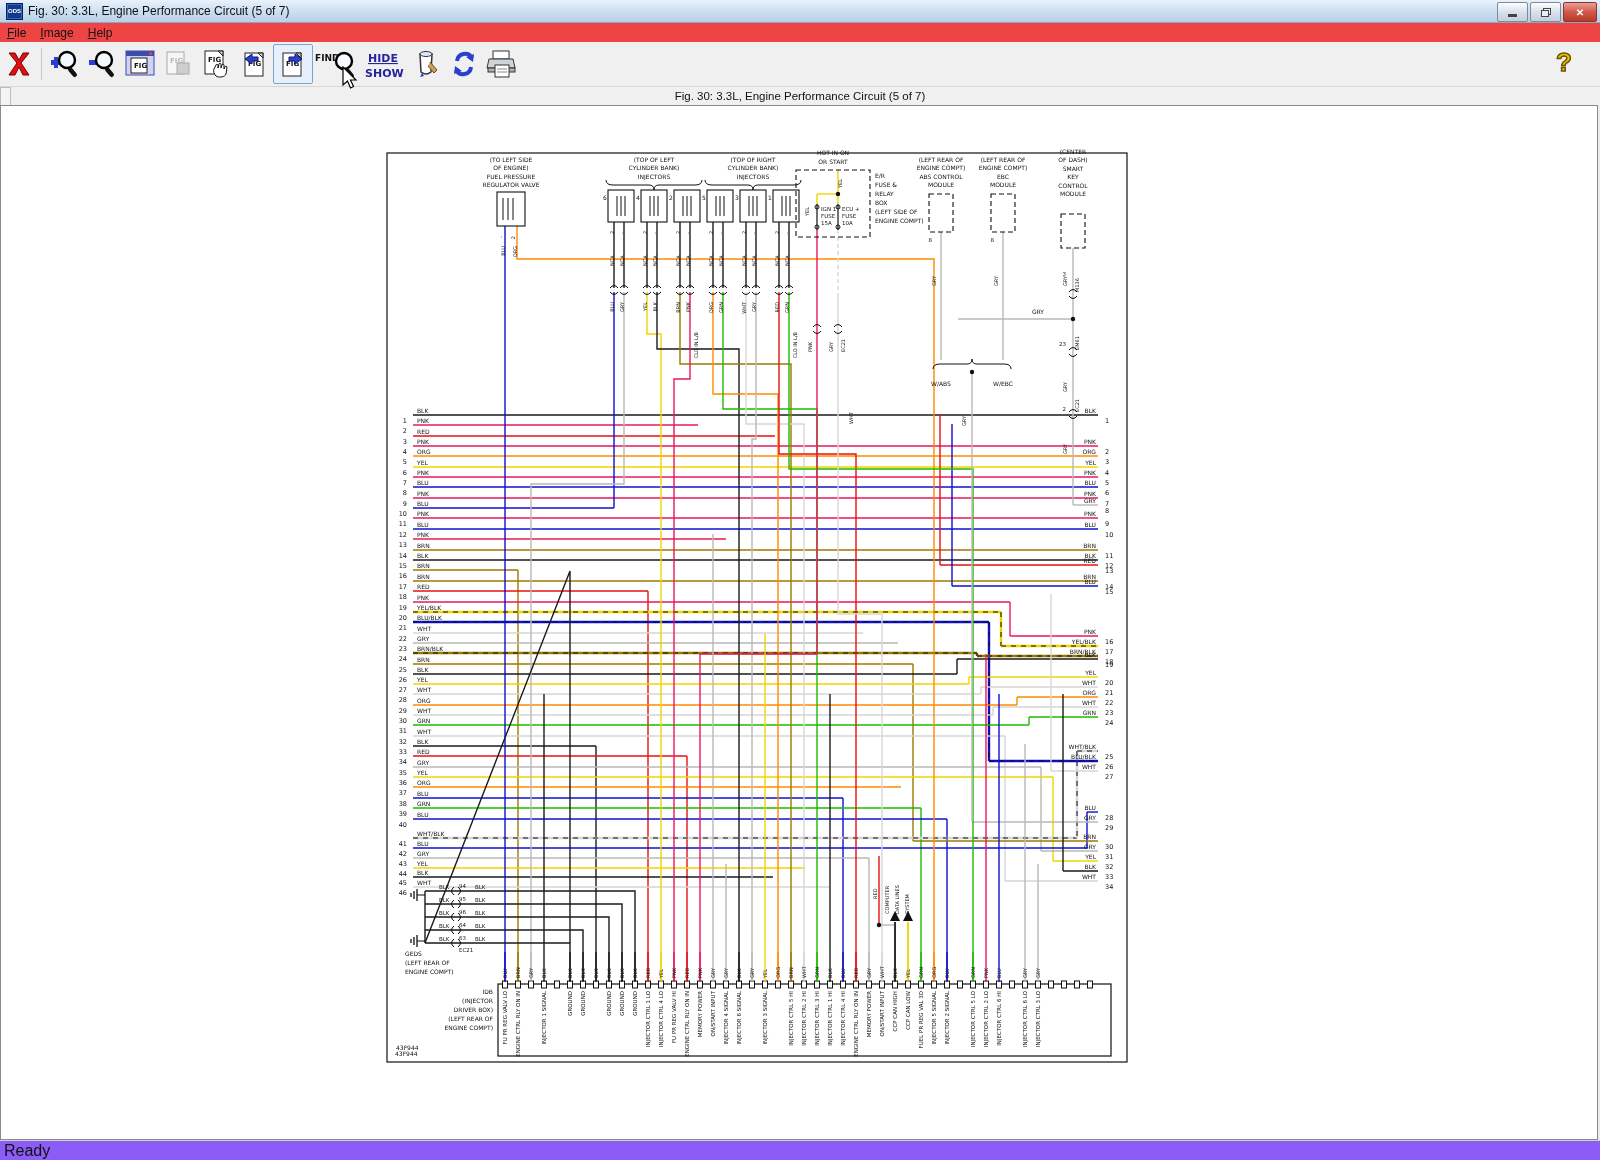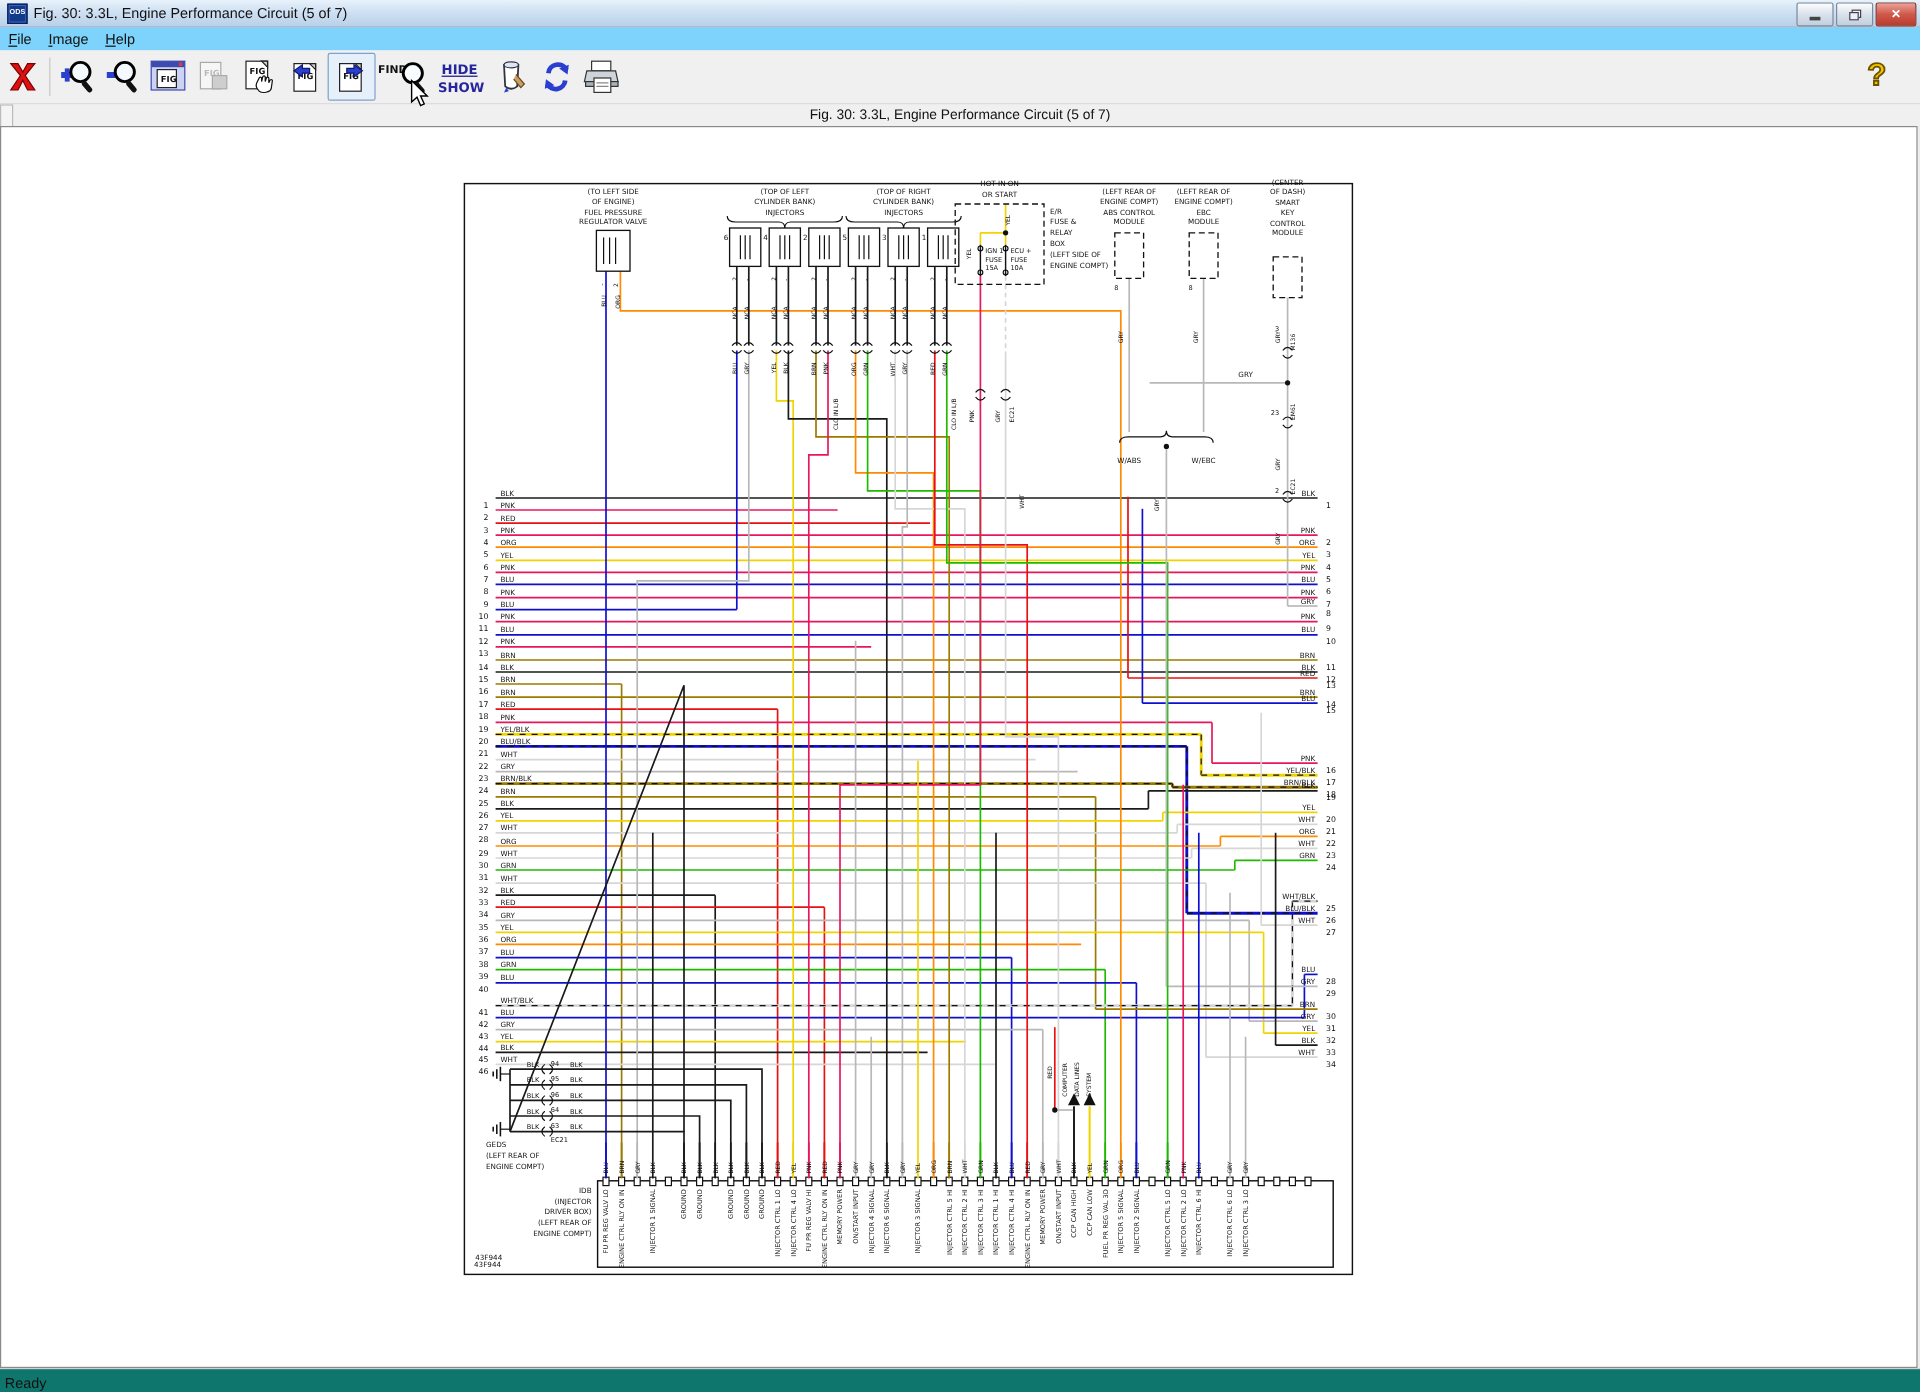--- a/index.html
+++ b/index.html
@@ -16,42 +16,42 @@
   .wb{width:29px;height:18px;border:1px solid #7d8a99;border-radius:2px;
     background:linear-gradient(#fdfdfd,#d9e2ec 50%,#c3cfdd);display:flex;align-items:center;justify-content:center;
     font-size:10px;color:#333;}
   .wb.close{width:32px;background:linear-gradient(#e9a197,#d0584a 50%,#b83c2e);border-color:#8e3328;color:#fff;font-weight:bold;}
   .wb .minglyph{width:9px;height:3px;background:#444;margin-top:7px;}
   .wb .restglyph{position:relative;width:9px;height:8px;}
   .restglyph span{position:absolute;border:1px solid #444;width:6px;height:5px;background:#eef;}
   .restglyph span:first-child{left:2px;top:0;}
   .restglyph span:last-child{left:0;top:2px;}
   
-  .menubar{position:absolute;left:0;top:23px;width:1600px;height:19px;background:#7dd3fc;
+  .menubar{position:absolute;left:0;top:23px;width:1600px;height:19px;background:#ef4444;
     display:flex;align-items:center;font-size:12px;color:#111;}
   .menu-item{padding:1px 7px;}
   .menu-item u{text-decoration:underline;}
   
   .toolbar{position:absolute;left:0;top:42px;width:1600px;height:44px;background:#f0f0f0;
     border-bottom:1px solid #d8d8d8;display:flex;align-items:center;}
   .tbtn{width:38px;height:38px;display:flex;align-items:center;justify-content:center;position:relative;}
   .tbtn.disabled{opacity:.45;filter:grayscale(1);}
   .tbtn.hover{border:1px solid #7da2ce;background:#e6f0fa;border-radius:2px;}
   .tsep{width:1px;height:32px;background:#c8c8c8;margin:0 3px;}
   .help-btn{position:absolute;right:28px;top:47px;font-size:26px;font-weight:bold;color:#f2c400;
     -webkit-text-stroke:1.5px #6b5400;}
   .cursor-arrow{position:absolute;left:342px;top:66px;z-index:50;}
   
   .fig-header{position:absolute;left:0;top:87px;width:1600px;height:18px;background:#f0f0f0;
     display:flex;align-items:center;justify-content:center;font-size:11.5px;color:#111;}
   .fig-header .edge{position:absolute;left:0;top:0;width:9px;height:17px;border:1px solid #bbb;background:#f4f4f4;}
   .main-area{position:absolute;left:0;top:105px;width:1598px;height:1035px;background:#fff;
     border:1px solid #8a8a8a;box-sizing:border-box;}
-  .statusbar{position:absolute;left:0;top:1140px;width:1600px;height:20px;background:#0f766e;
-    border-top:1px solid #d0d0d0;font-size:12px;color:#111;display:flex;align-items:flex-end;padding-left:4px;box-sizing:border-box;}
+  .statusbar{position:absolute;left:0;top:1140px;width:1600px;height:20px;background:#8b5cf6;
+    border-top:1px solid #d0d0d0;font-size:16px;color:#111;display:flex;align-items:flex-end;padding-left:4px;box-sizing:border-box;}
   svg text{font-family:"DejaVu Sans",sans-serif;}
 </style>
 </head>
 <body>
 
 <div class="titlebar">
   <div class="app-icon">ODS</div>
   <div class="title-text">Fig. 30: 3.3L, Engine Performance Circuit (5 of 7)</div>
   <div class="winbtns">
     <div class="wb">

